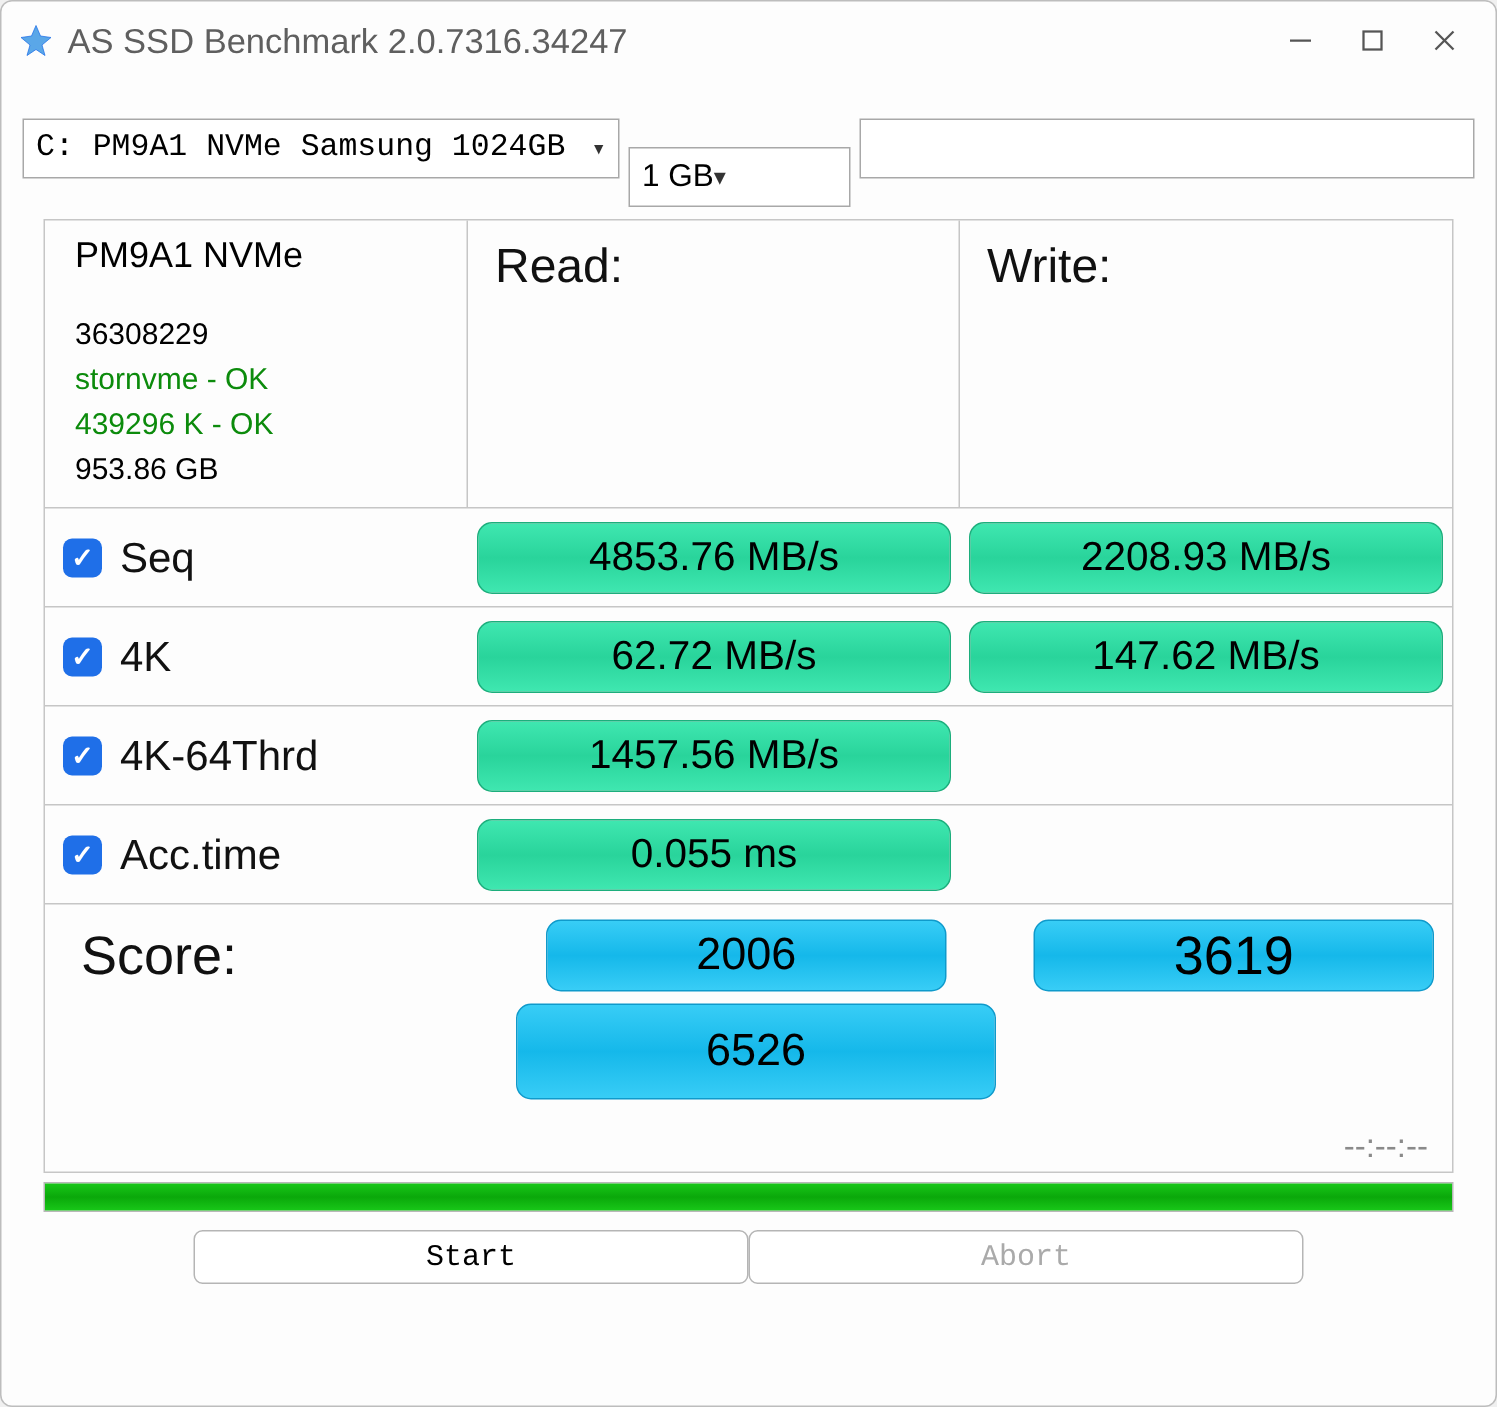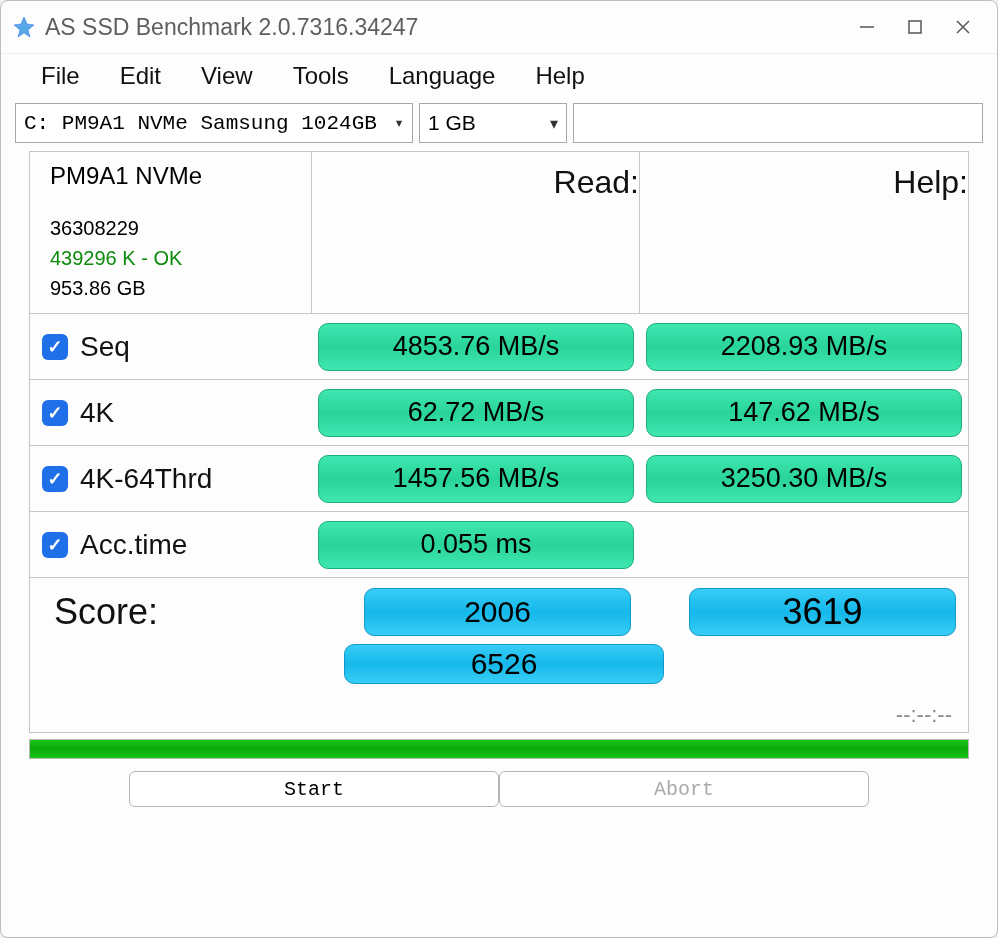--- a/index.html
+++ b/index.html
@@ -11,46 +11,46 @@
   .title-text { font-size: 23px; color: #5f5f5f; flex: 1; }
   .win-btn { width: 48px; height: 48px; display: flex; align-items: center; justify-content: center; font-size: 22px; color: #5a5a5a; cursor: default; }
   .win-btn:last-child { font-size: 26px; }
   
   .menubar { height: 44px; display: flex; align-items: center; gap: 20px; padding: 0 10px 0 30px; border-top: 1px solid #eee; }
   .menu-item { font-size: 24px; color: #111; padding: 4px 10px; }
   
   .selectors { display: flex; gap: 6px; padding: 6px 14px 8px 14px; align-items: center; }
   .sel-drive, .sel-size { border: 1px solid #a8a8a8; background: #fff; font-size: 21px; font-family: "Consolas","Courier New",monospace; height: 40px; display: flex; align-items: center; padding: 16px 8px; }
   .sel-drive { flex: 0 0 398px; justify-content: space-between; }
-  .sel-size  { flex: 0 0 148px; justify-content: space-between; font-family: inherit; }
+  .sel-size  { flex: 0 0 148px; justify-content: flex-start; font-family: inherit; margin-top: 39px; }
   .text-field { flex: 1; border: 1px solid #a8a8a8; background: #fff; height: 40px; }
   .caret-down { font-size: 16px; color: #333; }
   
   .results-wrap { margin: 0 28px; border: 1px solid #c6c6c6; }
   .header-row { display: grid; grid-template-columns: 282px 1fr 1fr; }
   .drive-cell { padding: 10px 12px 10px 20px; border-right: 1px solid #c6c6c6; }
   .drive-cell .line1 { font-size: 24px; color: #000; margin-bottom: 23px; }
   .drive-cell .line { font-size: 20px; color: #000; line-height: 1.5; }
   .drive-cell .green { color: #0c8b0c; }
-  .hdr-cell { padding: 12px 0 0 18px; font-size: 32px; color: #111; border-right: 1px solid #c6c6c6; text-align: right; }
+  .hdr-cell { padding: 12px 0 0 18px; font-size: 32px; color: #111; border-right: 1px solid #c6c6c6; }
   .hdr-cell:last-child { border-right: none; }
   
   .data-row { display: grid; grid-template-columns: 282px 1fr 1fr; border-top: 1px solid #c6c6c6; height: 66px; align-items: center; }
   .label-cell { display: flex; align-items: center; font-size: 28px; color: #111; padding-left: 12px; }
   .chk { width: 26px; height: 26px; border-radius: 6px; background: #1f6fe8; display: inline-flex; align-items: center; justify-content: center; margin-right: 12px; color: #fff; font-size: 18px; font-weight: bold; }
   .val-cell { display: flex; align-items: center; justify-content: flex-end; padding: 0 6px; }
   .pill { width: 100%; height: 48px; border-radius: 10px; display: flex; align-items: center; justify-content: center; font-size: 27px; color: #000; }
   .pill-green { background: linear-gradient(#3fe7b0,#29d49b,#3fe7b0); border: 1px solid #1cae7c; }
   .pill-blue  { background: linear-gradient(#38cdf6,#15b8ea,#38cdf6); border: 1px solid #0f9acb; }
   
   .score-block { border-top: 1px solid #c6c6c6; padding: 10px 6px 12px 16px; }
   .score-top { display: grid; grid-template-columns: 266px 1fr 1fr; align-items: center; column-gap: 6px; gap: 46px; }
   .score-label { font-size: 36px; color: #111; padding-left: 8px; }
   .score-bottom { display: flex; justify-content: center; margin-top: 8px; }
-  .pill-wide { width: 320px; height: 40px; border-radius: 10px; display: flex; align-items: center; justify-content: center; font-size: 30px; }
+  .pill-wide { width: 320px; height: 64px; border-radius: 10px; display: flex; align-items: center; justify-content: center; font-size: 30px; }
   .timer { text-align: right; font-size: 22px; color: #8a8a8a; padding: 6px 16px 4px 0; }
   
   .prog-outer { margin: 6px 28px 0 28px; height: 20px; border: 1px solid #b8b8b8; background: #fff; }
   .prog-inner { height: 100%; width: 100%; background: linear-gradient(#18c718,#0aa80a,#18c718); }
   
   .actions { display: flex; justify-content: center; padding: 12px 28px 10px 28px; }
   .btn { flex: 0 0 370px; height: 36px; border: 1px solid #b5b5b5; border-radius: 6px; background: #fff; display: flex; align-items: center; justify-content: center; font-size: 20px; font-family: "Consolas","Courier New",monospace; }
   .btn.disabled { color: #aaa; }
 </style>
 </head>
@@ -76,52 +76,45 @@
         </svg>
     </div>
     <div class="win-btn">
       <svg width="16" height="16">
           <line x1="2" y1="2" x2="14" y2="14" stroke="#555" stroke-width="1.5"></line>
           <line x1="14" y1="2" x2="2" y2="14" stroke="#555" stroke-width="1.5"></line>
         </svg>
     </div>
   </div>
 
-  <div class="menubar">
-    <span class="menu-item">File</span>
-    <span class="menu-item">Edit</span>
-    <span class="menu-item">View</span>
-    <span class="menu-item">Tools</span>
-    <span class="menu-item">Language</span>
-    <span class="menu-item">Help</span>
-  </div>
 
   <div class="selectors">
     <div class="sel-drive">
       <span>C: PM9A1 NVMe Samsung 1024GB</span>
       <span class="caret-down">▾</span>
     </div>
     <div class="sel-size">
       <span>1 GB</span>
       <span class="caret-down">▾</span>
     </div>
     <div class="text-field"></div>
   </div>
 
   <div class="results-wrap">
 
     <div class="header-row">
       <div class="drive-cell">
         <div class="line1">PM9A1 NVMe</div>
         <div class="line">36308229</div>
+        <div class="line green">stornvme - OK</div>
         <div class="line green">439296 K - OK</div>
         <div class="line">953.86 GB</div>
       </div>
       <div class="hdr-cell">Read:</div>
-      <div class="hdr-cell">Help:</div>
+      <div class="hdr-cell">Write:</div>
     </div>
 
     <div class="data-row">
       <div class="label-cell">
         <span class="chk">✓</span>
         <span>Seq</span>
       </div>
       <div class="val-cell">
           <div class="pill pill-green">4853.76 MB/s</div>
         </div>
@@ -143,23 +136,20 @@
         </div>
     </div>
 
     <div class="data-row">
       <div class="label-cell">
         <span class="chk">✓</span>
         <span>4K-64Thrd</span>
       </div>
       <div class="val-cell">
           <div class="pill pill-green">1457.56 MB/s</div>
-        </div>
-      <div class="val-cell">
-          <div class="pill pill-green">3250.30 MB/s</div>
         </div>
     </div>
 
     <div class="data-row">
       <div class="label-cell">
         <span class="chk">✓</span>
         <span>Acc.time</span>
       </div>
       <div class="val-cell">
           <div class="pill pill-green">0.055 ms</div>

